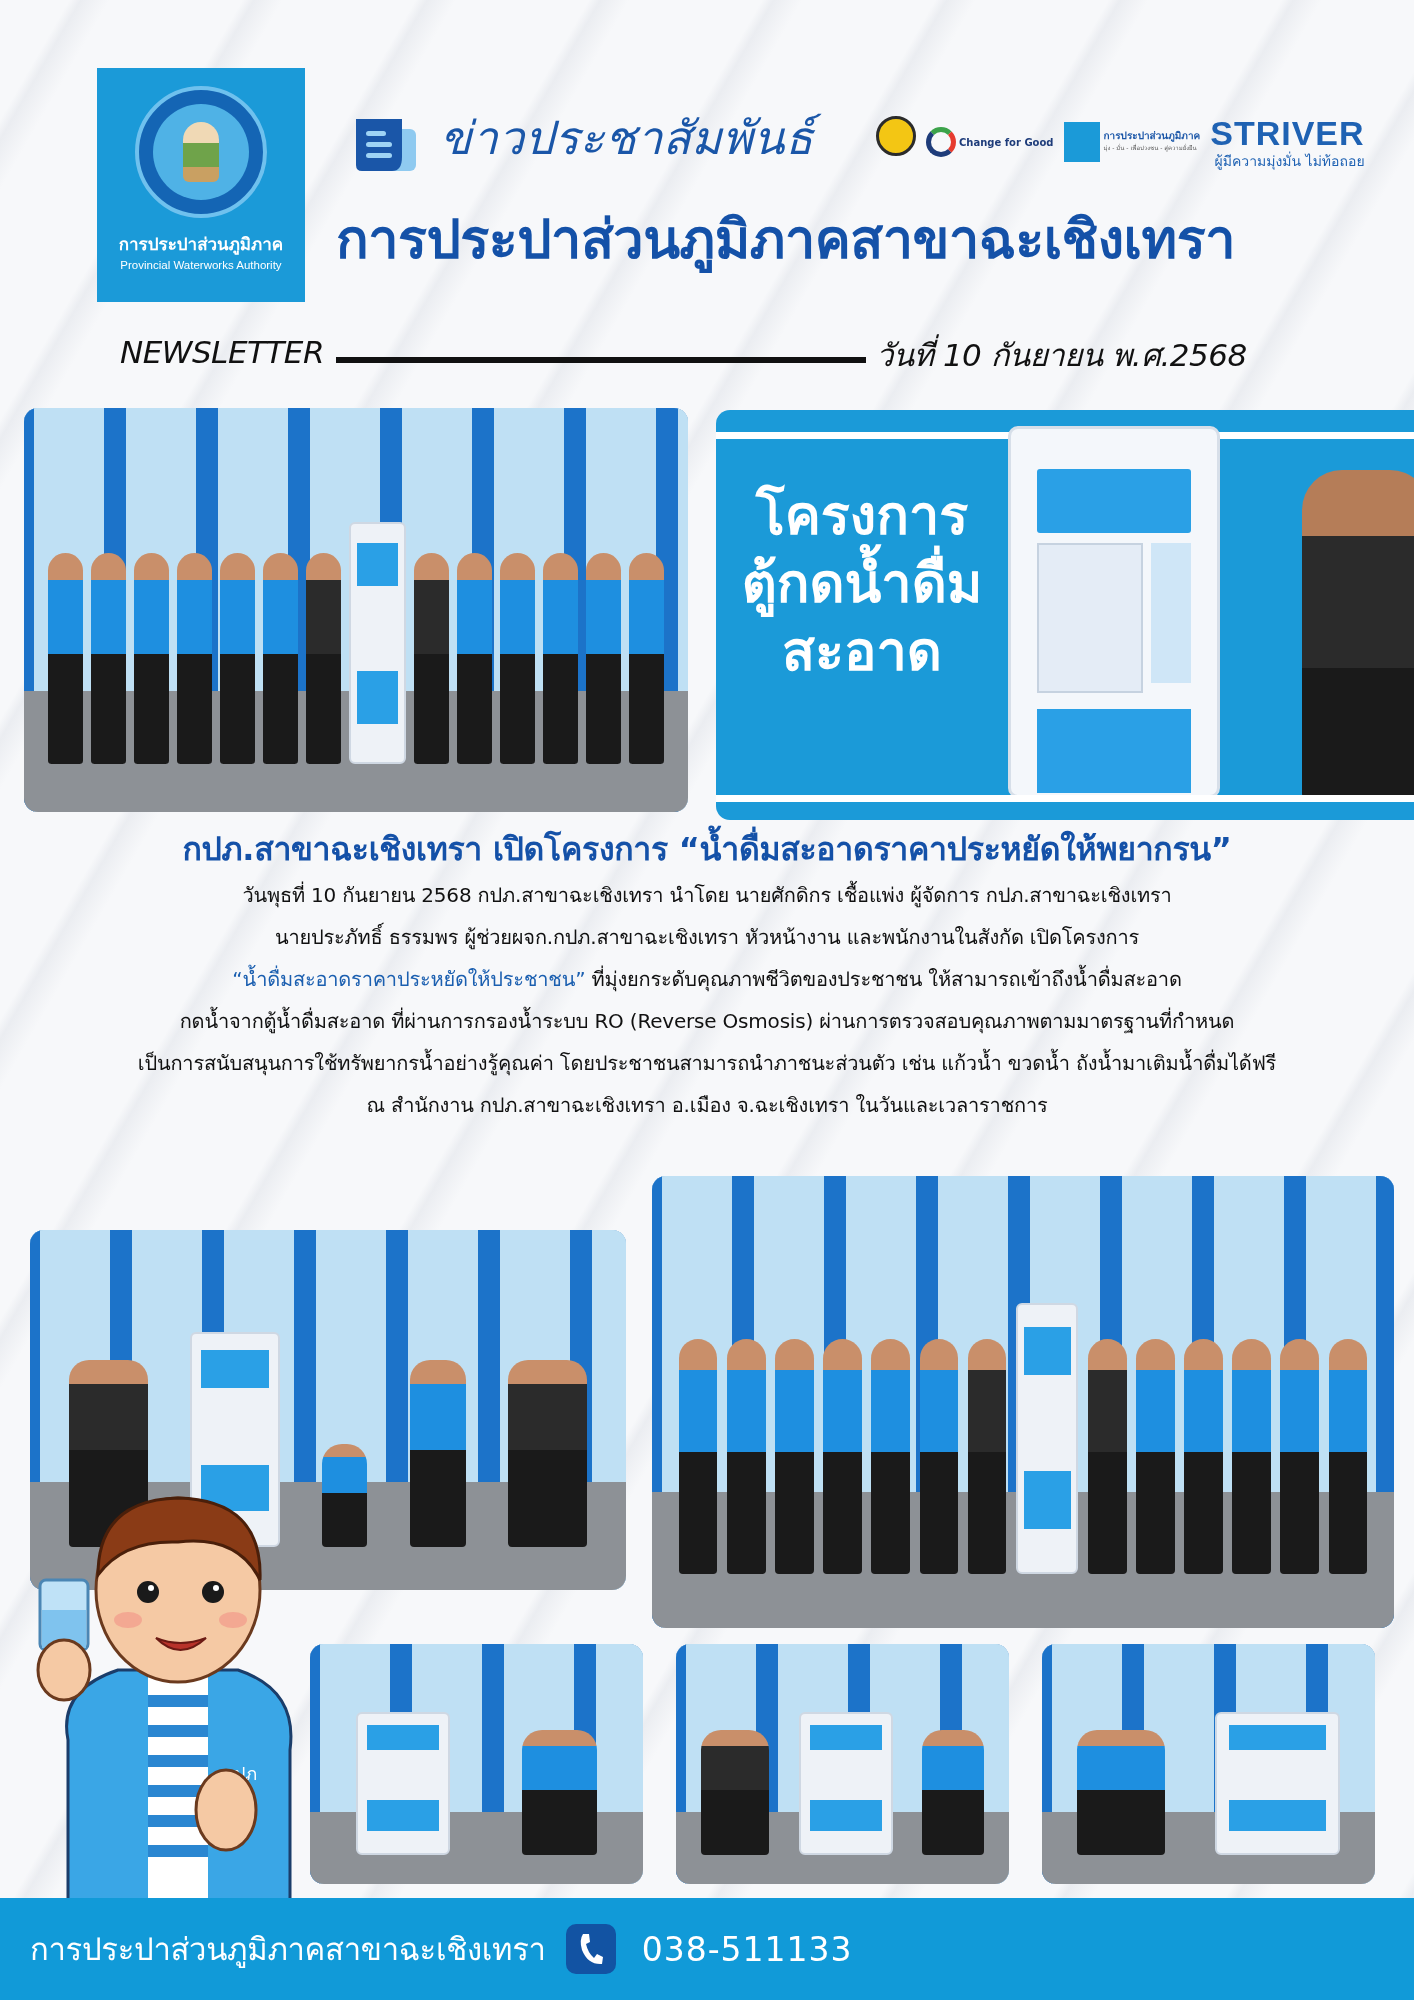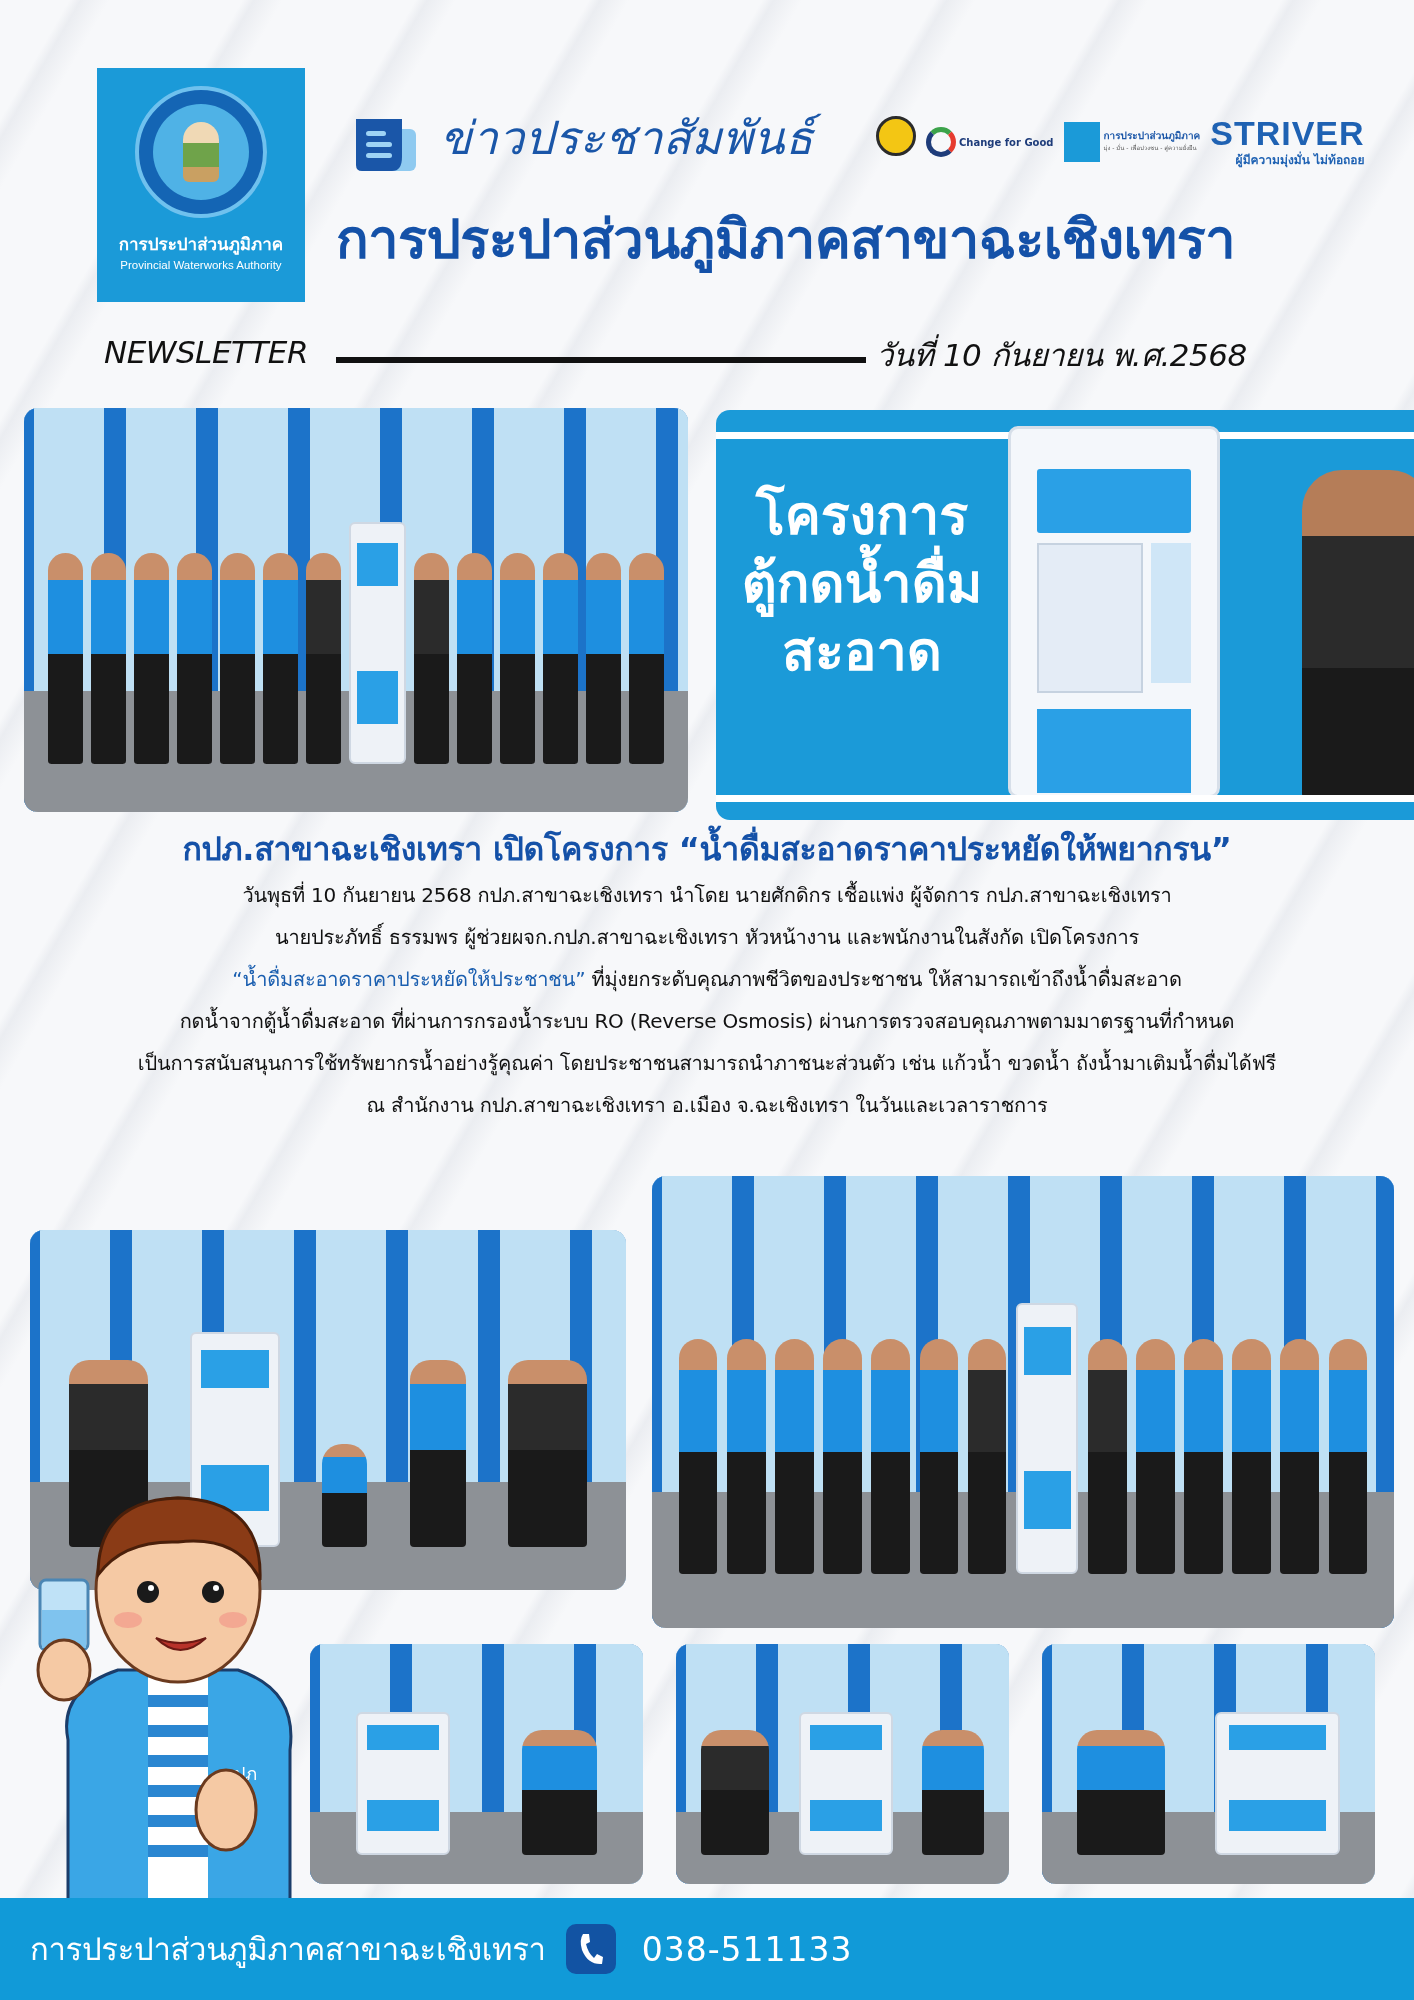--- a/index.html
+++ b/index.html
@@ -54,29 +54,29 @@
   .plogo-seal { width: 40px; height: 40px; border-radius: 50%; background: #f3c614; border: 3px solid #2b2b2b; }
   .plogo-cfg { display: flex; align-items: center; gap: 3px; }
   .plogo-cfg-c { width: 30px; height: 30px; border-radius: 50%; border: 5px solid #1e3c7a; border-right-color: #e63b2e; border-top-color: #3ca34a; }
   .plogo-cfg-t { font-size: 10px; color: #1e3c7a; font-weight: bold; line-height: 11px; }
   .plogo-pwa { display: flex; align-items: center; gap: 4px; }
   .plogo-pwa-box { width: 36px; height: 40px; background: #1b9ad8; }
   .plogo-pwa-t { font-size: 10px; color: #1a56a8; font-weight: bold; line-height: 12px; }
   .plogo-pwa-t small { font-size: 6px; color: #555; font-weight: normal; display: block; }
   .plogo-striver { display: flex; flex-direction: column; align-items: flex-end; }
   .plogo-striver-t { font-size: 34px; font-weight: 900; color: #1f62b3; letter-spacing: 1px; line-height: 34px; font-family: "Liberation Sans", sans-serif; }
-  .plogo-striver-s { font-size: 12px; color: #1f62b3; font-weight: bold; }
+  .plogo-striver-s { font-size: 14px; color: #1f62b3; font-weight: normal; }
 
   .branch-title {
     left: 336px; top: 200px; width: 1020px;
     font-size: 54px; font-weight: bold; color: #1451a8; line-height: 80px;
     font-family: "DejaVu Sans", sans-serif; letter-spacing: -0.5px;
   }
 
-  .nl-label { left: 104px; top: 334px; font-size: 31px; font-style: italic; color: #111; font-family: "DejaVu Sans", sans-serif; letter-spacing: -0.5px; }
+  .nl-label { left: 120px; top: 334px; font-size: 31px; font-style: italic; color: #111; font-family: "DejaVu Sans", sans-serif; letter-spacing: -0.5px; }
   .nl-rule { left: 336px; top: 357px; width: 530px; height: 6px; background: #111; }
   .nl-date { left: 876px; top: 330px; font-size: 31px; font-style: italic; color: #111; font-family: "DejaVu Sans", sans-serif; letter-spacing: -0.5px; }
 
   
   .photo { border-radius: 14px; overflow: hidden; background: #2d6fb5; }
   .photo-scene {
     width: 100%; height: 100%;
     background:
       linear-gradient(180deg, rgba(255,255,255,0) 0 70%, #8d9196 70% 100%),
       repeating-linear-gradient(90deg, #1c73c9 0 10px, #bfe0f4 10px 80px, #1c73c9 80px 92px),

